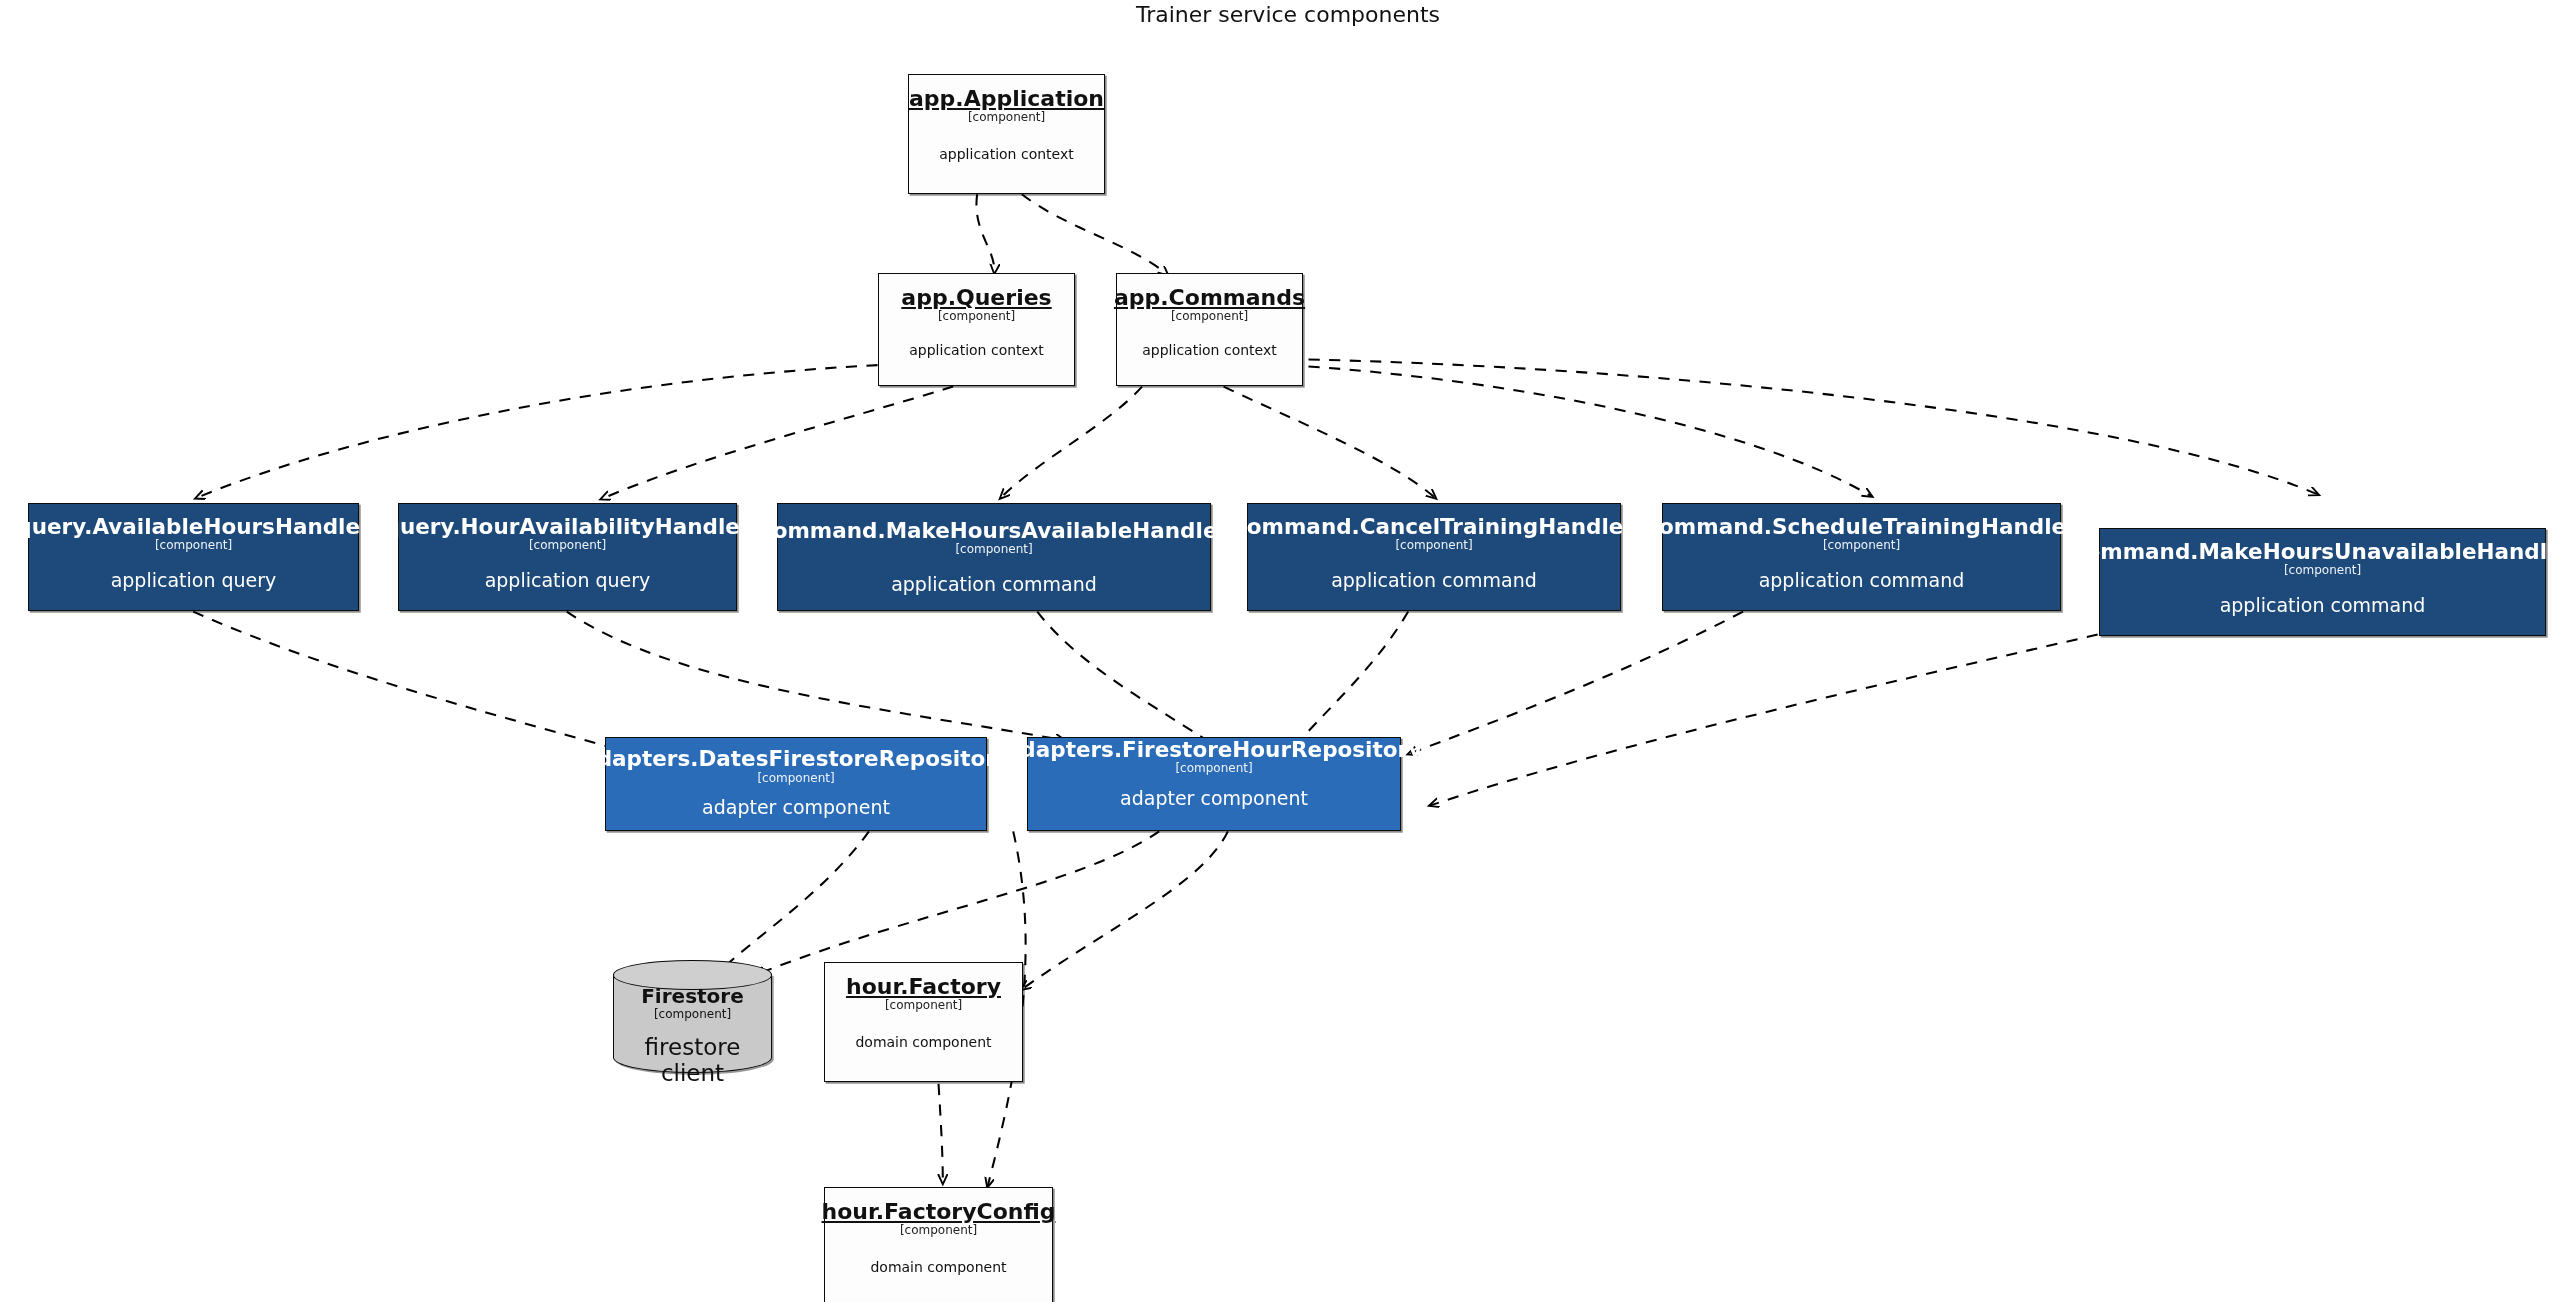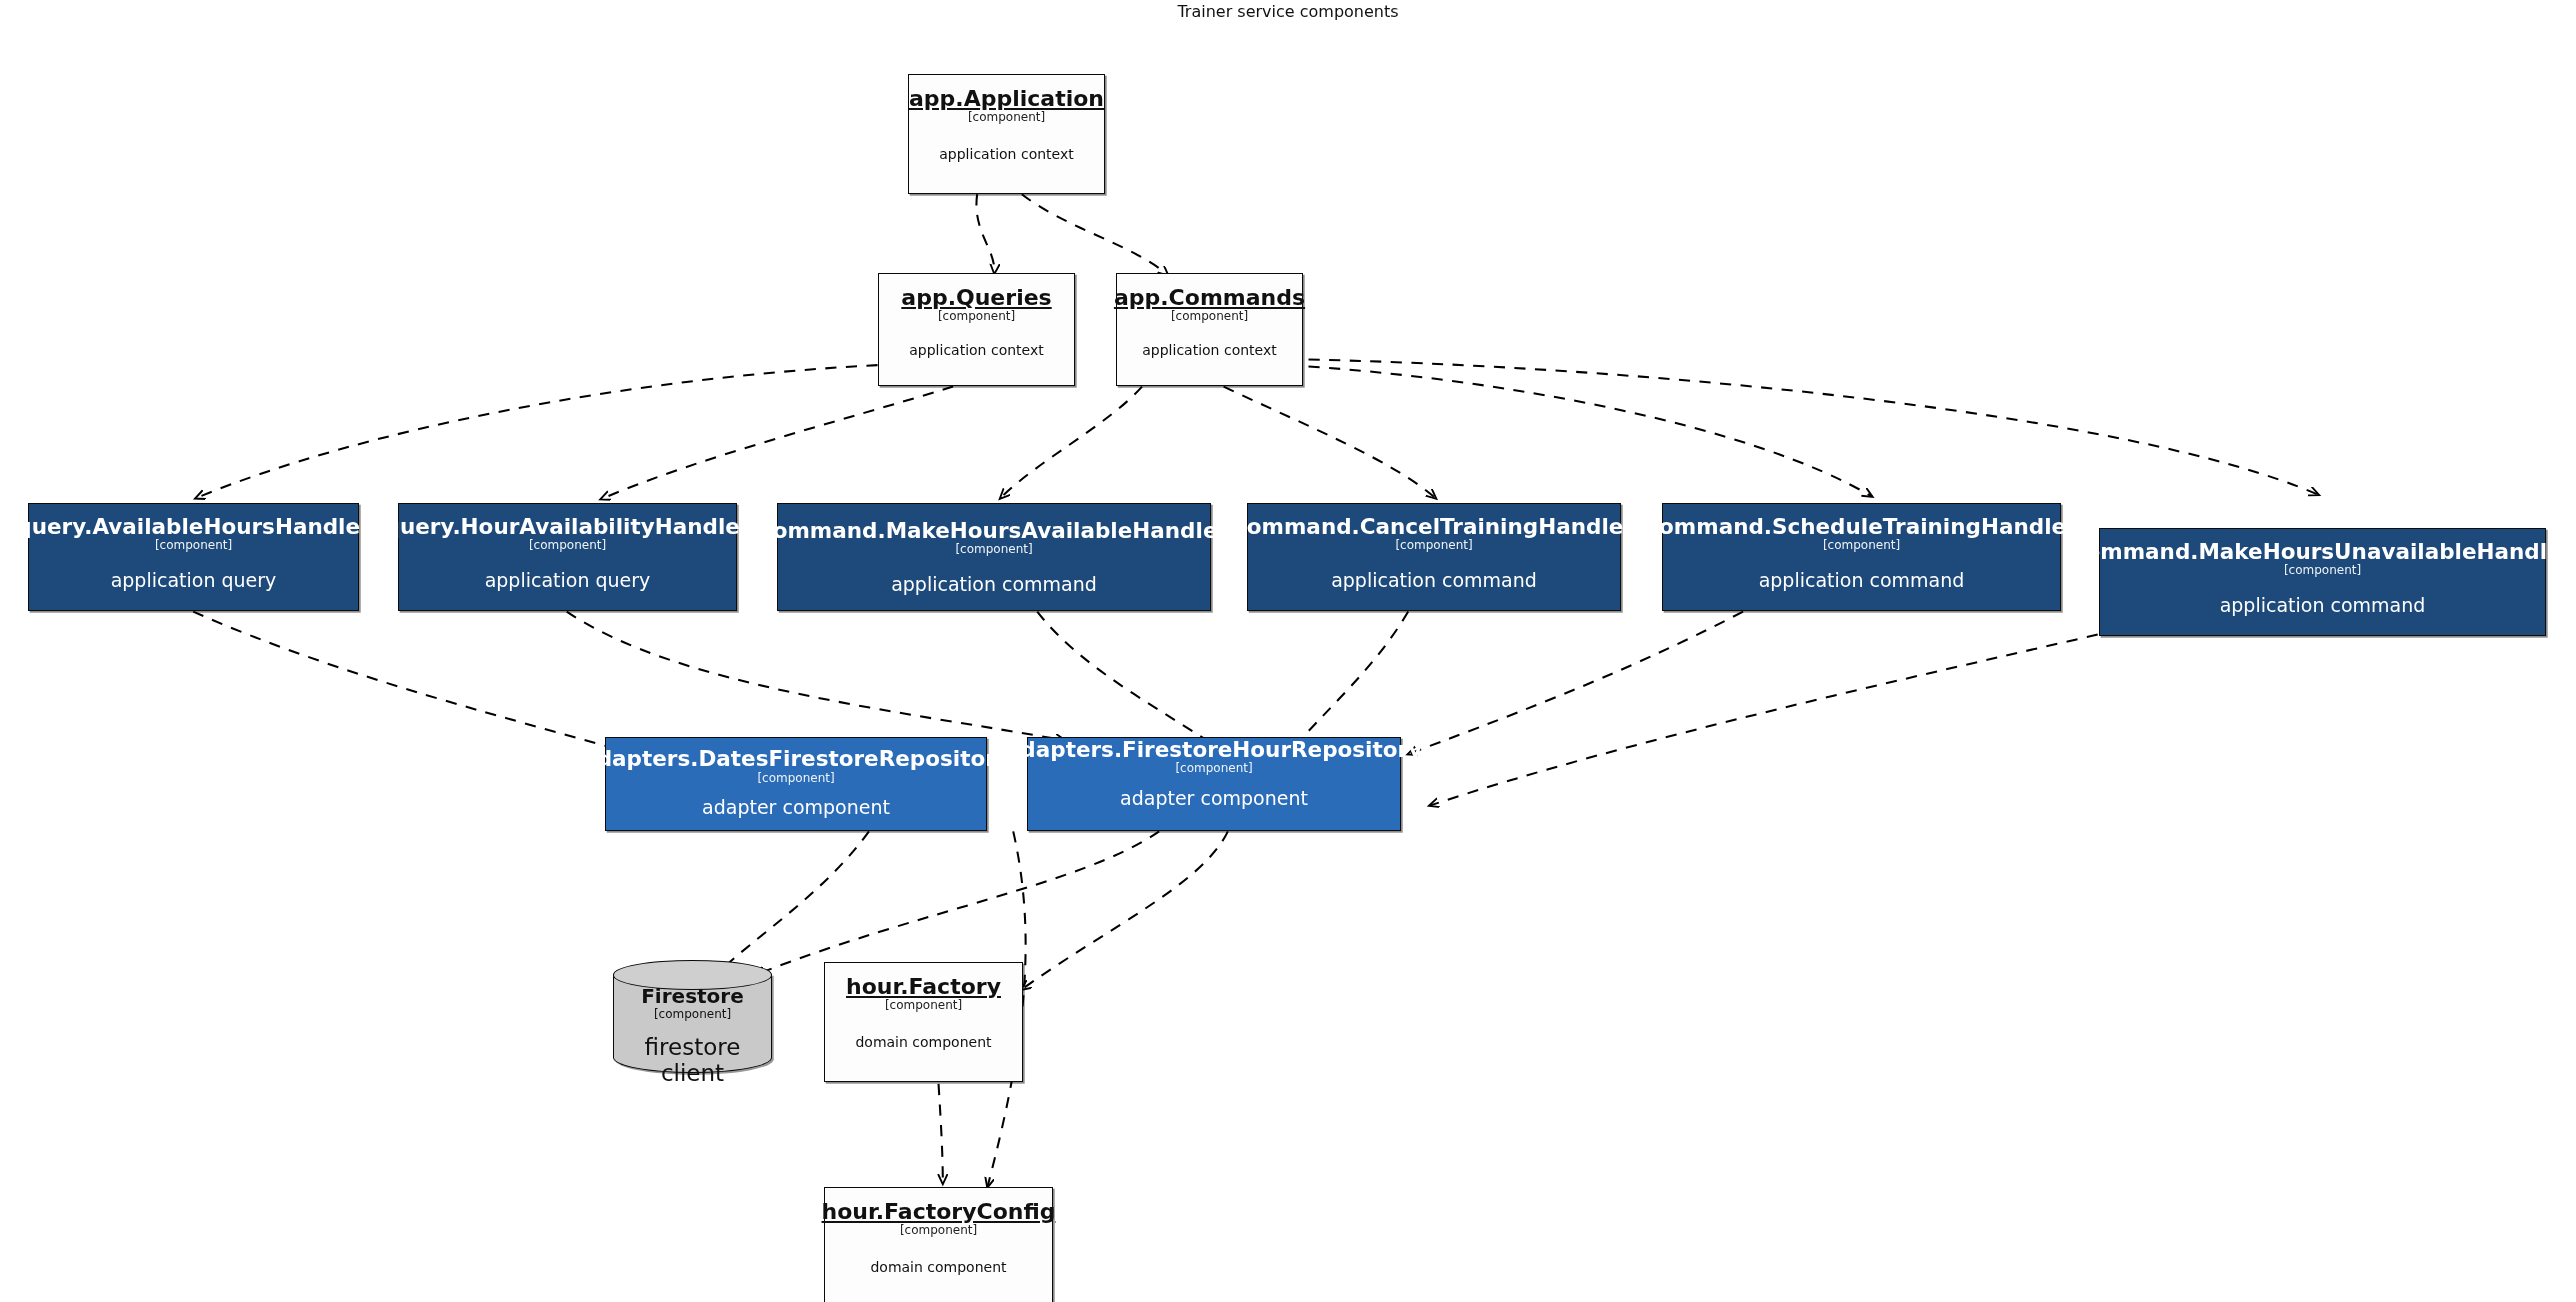--- a/index.html
+++ b/index.html
@@ -1,21 +1,21 @@
 <!DOCTYPE html>
 <html style="font-size:13.7px"><head>
 <meta charset="utf-8">
 <style>
   html,body{margin:0;padding:0;background:#ffffff;}
   body{width:2576px;height:1303px;font-family:"DejaVu Sans","Liberation Sans",sans-serif;overflow:hidden;}
   #canvas{position:relative;width:2576px;height:1303px;}
 
   #title{
     position:absolute;left:0;top:1.7px;width:2576px;text-align:center;
-    font-size:16px;color:#111;font-family:"DejaVu Sans","Liberation Sans",sans-serif;
+    font-size:22px;color:#111;font-family:"DejaVu Sans","Liberation Sans",sans-serif;
   }
 
   svg#edges{position:absolute;left:0;top:0;width:2576px;height:1303px;pointer-events:none;}
 
   .node{
     position:absolute;box-sizing:border-box;
     border:1.7px solid #0a0a0a;
     display:flex;flex-direction:column;align-items:center;justify-content:flex-start;
     box-shadow:1.7px 1.7px 0 rgba(0,0,0,0.45);
   }

